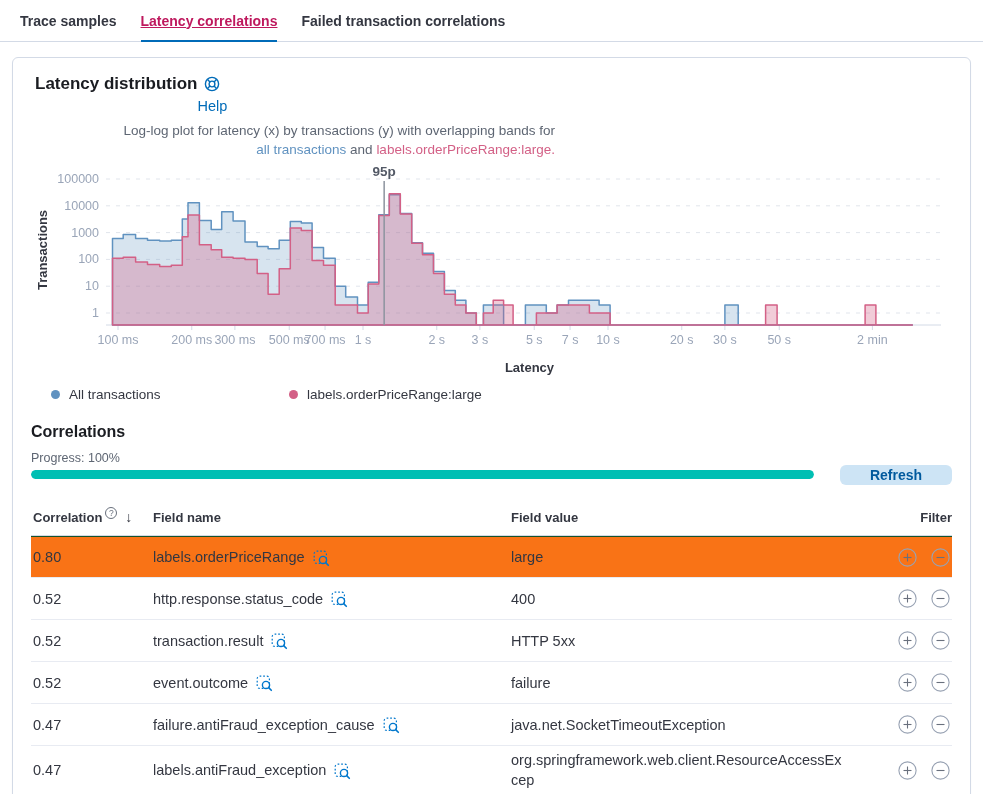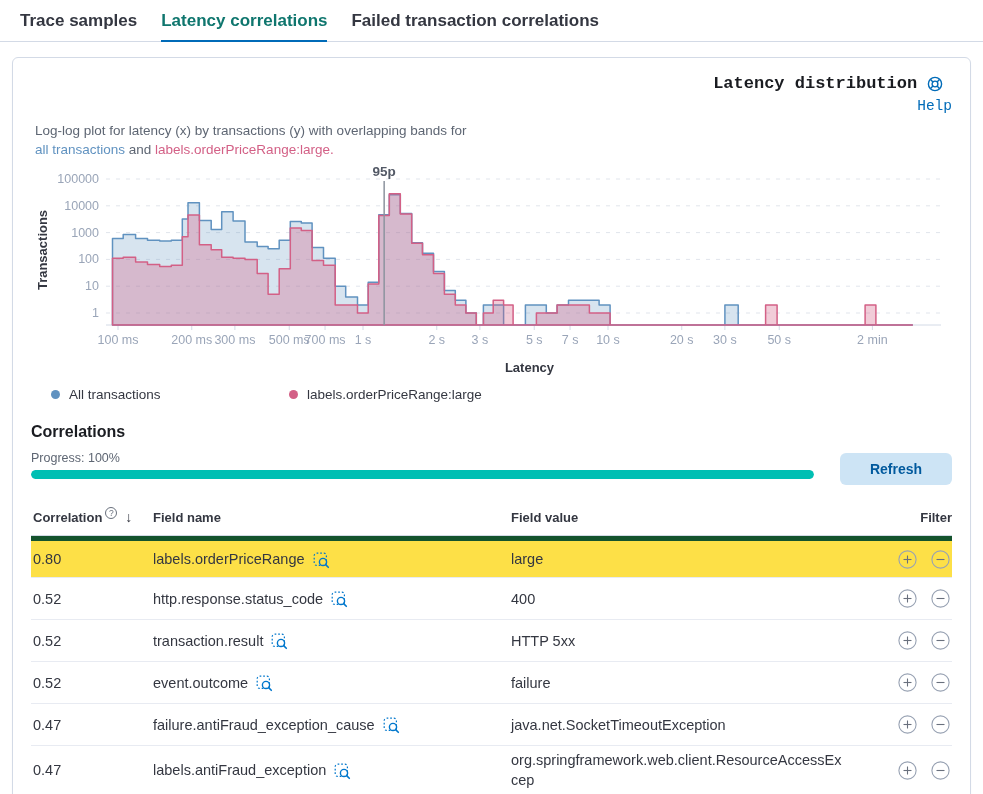--- a/index.html
+++ b/index.html
@@ -2,65 +2,65 @@
 <html><head>
 <meta charset="utf-8">
 <style>
   * { margin:0; padding:0; box-sizing:border-box; }
   html,body { width:983px; height:794px; overflow:hidden; background:#fff;
     font-family:"Liberation Sans","DejaVu Sans",sans-serif; color:#343741; }
 
   
   .tabs { display:flex; gap:24px; padding:0 20px; height:42px; align-items:center;
     border-bottom:1px solid #d3dae6; }
-  .tab { font-size:17px; font-weight:700; color:#343741; position:relative;
+  .tab { font-size:14px; font-weight:700; color:#343741; position:relative;
     height:100%; display:flex; align-items:center; cursor:pointer; white-space:nowrap; }
-  .tab.active { color:#0f766e; }
+  .tab.active { color:#be185d; text-decoration:underline; }
   .tab.active::after { content:''; position:absolute; left:0; right:0; bottom:-1px;
     height:2px; background:#006bb8; }
 
   
   .panel { position:absolute; left:12px; top:57px; width:959px; height:780px;
     border:1px solid #d3dae6; border-radius:6px; background:#fff;
     box-shadow:0 2px 2px -1px rgba(152,162,179,.3); padding:16px 18px; }
 
-  .panel-head { display:flex; justify-content:flex-end; align-items:flex-start;font-family:Liberation Mono, monospace; }
+  .panel-head { display:flex; justify-content:flex-start; align-items:flex-start; }
   .panel-title { font-size:17px; font-weight:700; color:#1a1c21; margin-left:4px; }
   .help-link { display:flex; align-items:center; gap:6px; color:#006bb8; font-size:14.5px;
     font-weight:400; cursor:pointer; margin-top:2px;flex-direction:column; }
 
-  .desc { margin:7px 0 0 4px; font-size:13.5px; line-height:19px; color:#5e6673; width:520px; }
+  .desc { margin:7px 0 0 4px; font-size:13.5px; line-height:19px; color:#5e6673; width:520px;text-align:right; }
   .link-blue { color:#6092C0; cursor:pointer; }
   .link-pink { color:#D36086; cursor:pointer; }
 
   .chart-wrap { position:relative; margin-top:6px; height:212px; }
 
   .legend { display:flex; padding-left:20px; margin-top:4px; align-items:center; height:26px; }
   .legend-item { display:flex; align-items:center; gap:9px; font-size:13.5px; color:#343741;
     min-width:238px; cursor:pointer; }
   .legend-dot { width:9px; height:9px; border-radius:50%; }
 
   .corr-heading { font-size:16px; font-weight:700; color:#1a1c21; margin-top:16px; }
 
   .progress-row { display:flex; align-items:flex-end; margin-top:10px; }
   .progress-left { flex:1; margin-right:26px; }
   .progress-label { font-size:12.5px; color:#5e6673; margin-bottom:5px; }
   .progress-track { height:9px; border-radius:5px; background:#e9edf3; overflow:hidden; }
   .progress-fill { height:100%; border-radius:5px; background:#00BFB3; }
-  .refresh-btn { width:112px; height:32px; border:none; border-radius:6px; background:#cde4f5;
+  .refresh-btn { width:112px; height:20px; border:none; border-radius:6px; background:#cde4f5;
     color:#00599d; font-weight:700; font-size:14px; cursor:pointer; margin-bottom:-6px;
     font-family:inherit; }
 
   
   .table { margin-top:22px; }
   .thead { display:flex; align-items:flex-end; padding:8px 0 10px 0; border-bottom:1px solid #d3dae6; }
   .th { font-size:13px; font-weight:700; color:#343741; }
   .trow { display:flex; align-items:center; border-bottom:1px solid #e8ebf2; min-height:42px;
     padding:4px 0; font-size:14.5px; }
-  .trow.hl { background:#fde047; border-top:5px solid #14532d; }
+  .trow.hl { background:#f97316; border-top:1px solid #14532d; }
   .c-corr { width:122px; padding-left:2px; }
   .c-field { width:358px; display:flex; align-items:center; gap:8px; }
   .c-value { flex:1; padding-right:30px; word-break:break-all; line-height:20px; }
   .c-filter { width:76px; display:flex; gap:14px; justify-content:flex-end; padding-right:2px; }
   .th.c-filter-h { width:76px; text-align:right; }
   .th.c-value-h { flex:1; }
 
   .q-icon { display:inline-flex; width:12px; height:12px; border:1px solid #69707d;
     border-radius:50%; font-size:8.5px; color:#69707d; align-items:center; justify-content:center;
     vertical-align:top; margin:-2px 2px 0 3px; font-weight:400; }

